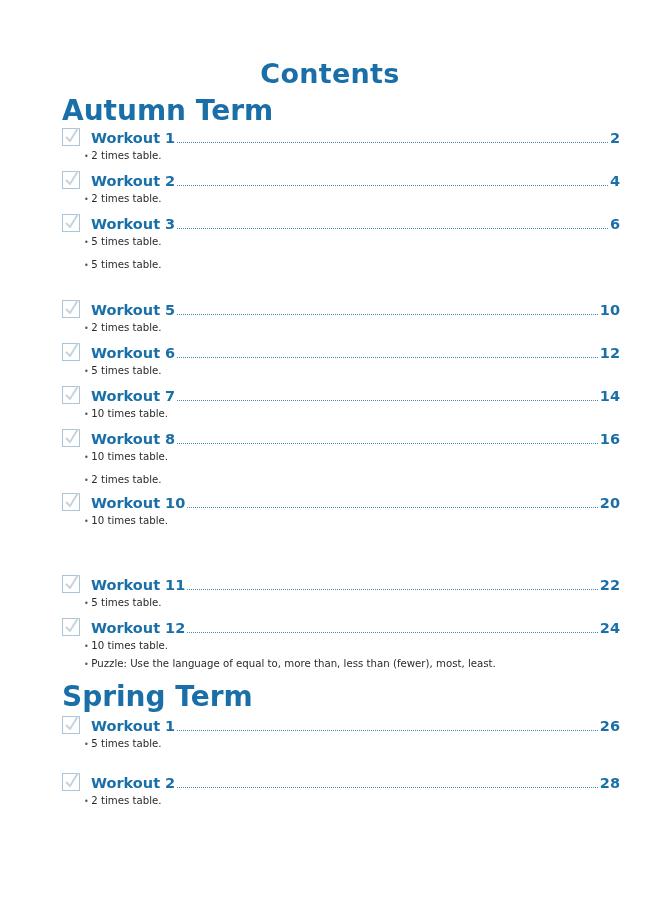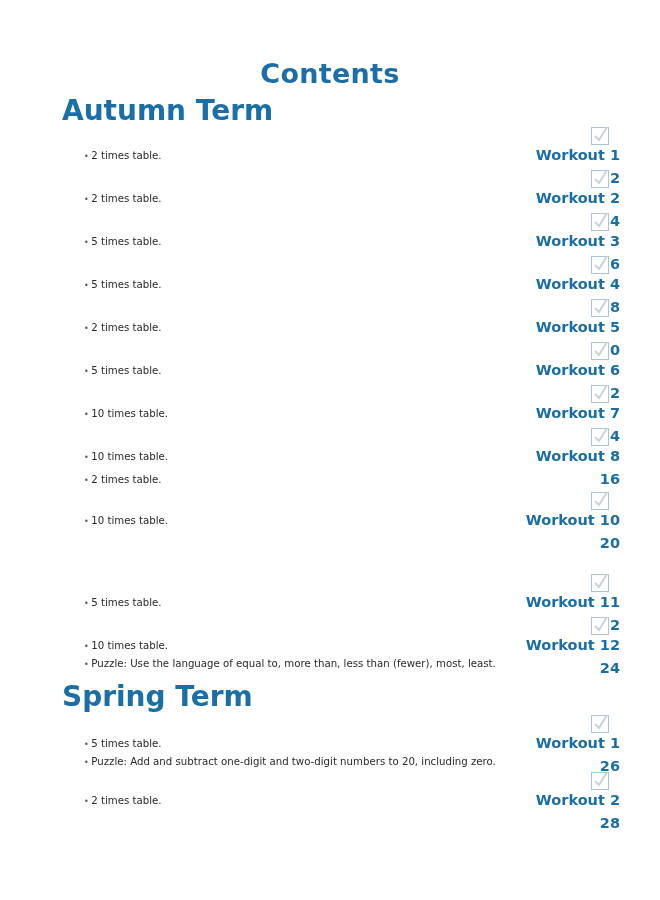--- a/index.html
+++ b/index.html
@@ -12,21 +12,21 @@
     .title {
       position: absolute; left: 0; top: 58px; width: 660px;
       text-align: center; color: #1a6fa8;
       font-size: 27px; font-weight: bold; letter-spacing: 0.3px;
     }
     .section-title {
       position: absolute; left: 62px; color: #1a6fa8;
       font-size: 28px; font-weight: bold;
     }
     .entry { position: absolute; left: 62px; width: 558px; }
-    .entry-head { display: flex; align-items: flex-end; height: 20px; flex-direction: column; }
+    .entry-head { display: flex; align-items: flex-end; height: 20px; }
     .checkbox {
       width: 18px; height: 18px; border: 1.5px solid #a9c6d9;
       position: relative; flex: 0 0 18px; margin-right: 11px; margin-bottom: 1px;
       background: #fff;
     }
     .checkbox svg { position: absolute; left: 1px; top: -3px; }
     .entry-title {
       color: #1a6fa8; font-size: 14.5px; font-weight: bold; white-space: nowrap;
       line-height: 18px;
     }
@@ -87,30 +87,20 @@
           </svg>
         </span>
         <span class="entry-title">Workout 3</span>
         <span class="leader"></span>
         <span class="page-num">6</span>
       </div>
     <div class="desc">5 times table.</div>
   </div>
 
   <div class="entry" style="top:256px;">
-    <div class="entry-head">
-        <span class="checkbox">
-          <svg width="16" height="18" viewBox="0 0 16 18">
-            <path d="M2 11 L6 15 L14 2" stroke="#c8d3da" stroke-width="2" fill="none"></path>
-          </svg>
-        </span>
-        <span class="entry-title">Workout 4</span>
-        <span class="leader"></span>
-        <span class="page-num">8</span>
-      </div>
     <div class="desc">5 times table.</div>
   </div>
 
   <div class="entry" style="top:299px;">
     <div class="entry-head">
         <span class="checkbox">
           <svg width="16" height="18" viewBox="0 0 16 18">
             <path d="M2 11 L6 15 L14 2" stroke="#c8d3da" stroke-width="2" fill="none"></path>
           </svg>
         </span>
@@ -217,21 +207,20 @@
         <span class="checkbox">
           <svg width="16" height="18" viewBox="0 0 16 18">
             <path d="M2 11 L6 15 L14 2" stroke="#c8d3da" stroke-width="2" fill="none"></path>
           </svg>
         </span>
         <span class="entry-title">Workout 1</span>
         <span class="leader"></span>
         <span class="page-num">26</span>
       </div>
     <div class="desc">5 times table.</div>
-    <div class="desc">Puzzle: Add and subtract one-digit and two-digit numbers to 20, including zero.</div>
   </div>
 
   <div class="entry" style="top:772px;">
     <div class="entry-head">
         <span class="checkbox">
           <svg width="16" height="18" viewBox="0 0 16 18">
             <path d="M2 11 L6 15 L14 2" stroke="#c8d3da" stroke-width="2" fill="none"></path>
           </svg>
         </span>
         <span class="entry-title">Workout 2</span>

